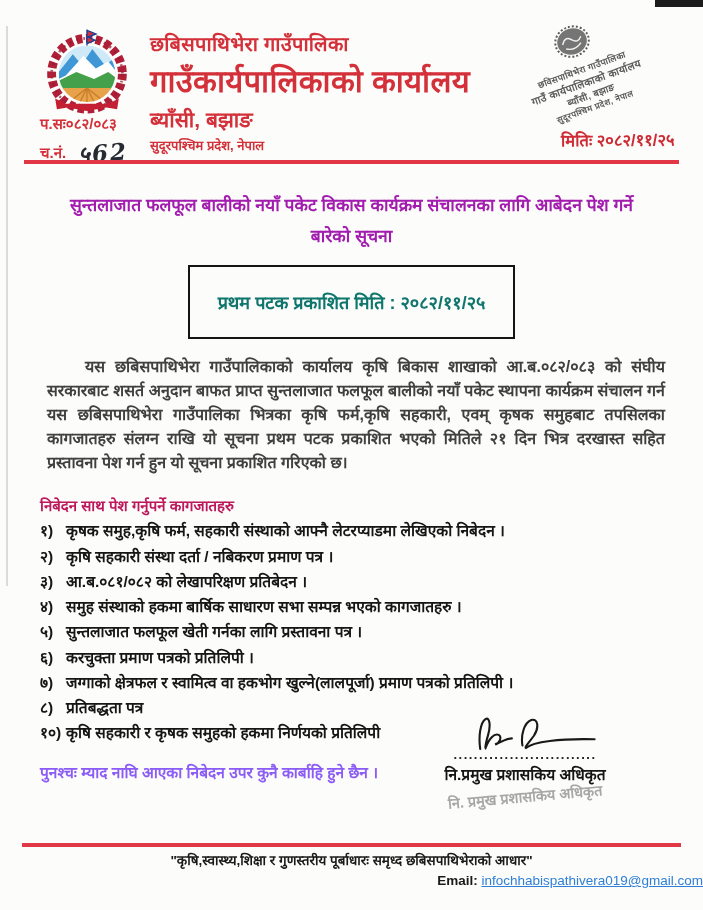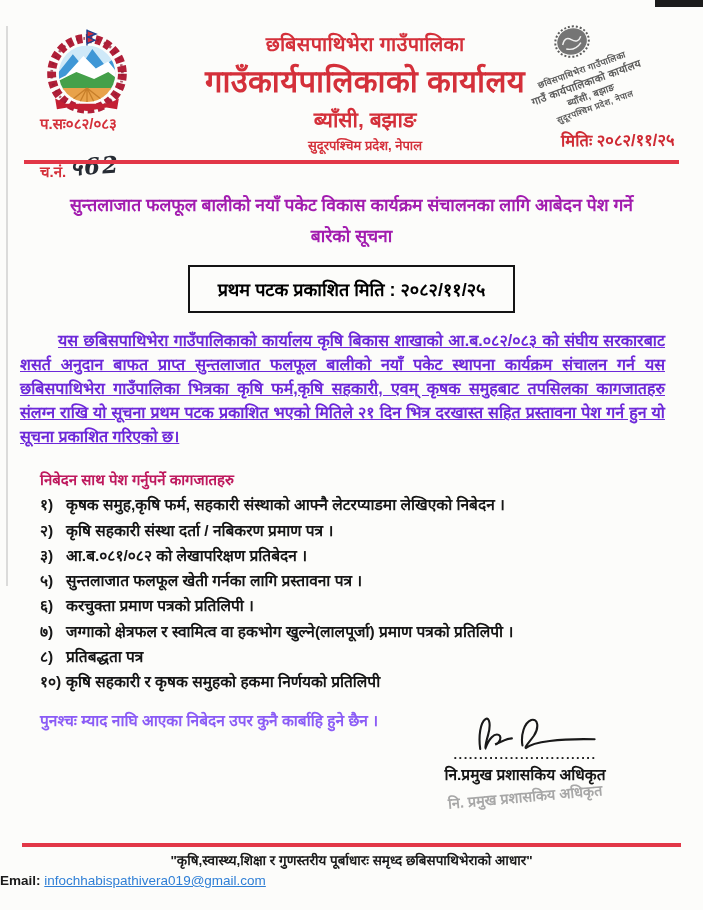--- a/index.html
+++ b/index.html
@@ -9,27 +9,27 @@
     font-family:"Liberation Sans","DejaVu Sans",sans-serif;
     color:#1d1d1d;
   }
   
   .scan-topright{position:absolute;top:0;right:0;width:48px;height:7px;background:#1c1c1c;}
   .scan-edge-left{position:absolute;top:26px;left:6px;width:2px;height:560px;background:#c9c9c9;opacity:.65;}
 
   
   header{position:absolute;top:0;left:0;width:100%;height:166px;}
   .logo{position:absolute;left:42px;top:26px;width:90px;height:92px;}
-  .head-center{position:absolute;left:150px;top:30px;width:430px;text-align:center;}
+  .head-center{position:absolute;left:150px;top:30px;width:430px;text-align:left;}
   .hl1{font-size:20px;font-weight:bold;color:#d4303a;letter-spacing:.3px;}
   .hl2{font-size:31px;font-weight:bold;color:#d4303a;margin-top:2px;letter-spacing:.3px;}
   .hl3{font-size:21px;font-weight:bold;color:#d4303a;margin-top:4px;}
   .hl4{font-size:13px;font-weight:bold;color:#d4303a;margin-top:3px;}
   .refs{position:absolute;left:40px;top:113px;font-weight:bold;color:#d4303a;font-size:15px;line-height:1.5;}
-  .serial-row{display:flex;align-items:flex-end;gap:4px;margin-top:13px;}
+  .serial-row{display:flex;align-items:center;gap:12px;}
   .serial-hand{
     font-family:"DejaVu Serif","Liberation Serif",serif;
     font-style:italic;font-weight:bold;color:#262b33;font-size:23px;
     transform:rotate(-4deg);letter-spacing:2px;
   }
   .date-stamp{
     position:absolute;right:28px;top:128px;
     color:#cf2b34;font-weight:bold;font-size:16.5px;transform:rotate(-.5deg);
   }
   
@@ -48,28 +48,27 @@
   .rule{position:absolute;left:24px;right:24px;top:160px;height:4px;background:#e23747;}
 
   
   main{position:absolute;top:168px;left:0;width:703px;padding:0;}
   .subject{
     margin:22px 52px 0 52px;text-align:center;
     font-size:17.5px;font-weight:bold;line-height:1.75;color:#a21caf;
   }
   .box-wrap{text-align:center;margin-top:14px;}
   .pub-box{
-    display:inline-block;border:2.5px solid #141414;padding:10px 28px;
-    font-size:18px;font-weight:bold;color:#000000;
+    display:inline-block;border:2.5px solid #141414;padding:23px 28px;
+    font-size:18px;font-weight:bold;color:#0f766e;
   }
   .body-par{
-    margin:16px 38px 0 20px;text-align:justify;
-    font-size:16px;line-height:1.5;font-weight:600;color:#6d28d9;
+    margin:16px 38px 0 47px;text-align:justify;
+    font-size:16px;line-height:1.5;font-weight:600;color:#404040;
     text-indent:38px;
-    text-decoration:underline;
   }
   .docs-heading{
     margin:20px 0 4px 40px;font-size:15px;font-weight:800;color:#be185d;
   }
   .doc-list{margin:0 30px 16px 40px;}
   .doc-item{font-size:15.5px;font-weight:600;line-height:1.5;margin:2px 0;color:#161616;}
   .doc-item .num{display:inline-block;min-width:26px;}
   .postscript{margin:3px 30px 0 40px;font-size:15.5px;font-weight:600;color:#8b5cf6;}
 
   
@@ -80,21 +79,21 @@
   .sig-title{font-size:15.5px;font-weight:bold;margin-top:4px;color:#151515;}
   .sig-stamp-text{
     font-size:14.5px;font-weight:bold;color:#a7a7a7;
     transform:rotate(-5deg);margin-top:1px;white-space:nowrap;
   }
 
   
   .footer-rule{position:absolute;left:22px;right:22px;top:843px;height:3.5px;background:#e23747;}
   .motto{position:absolute;top:851px;left:0;width:100%;text-align:center;
     font-size:13.5px;font-weight:bold;color:#1a1a1a;}
-  .email-row{position:absolute;top:873px;left:0;width:100%;text-align:left;font-size:13.5px;color:#1a1a1a;}
+  .email-row{position:absolute;top:873px;left:0;width:100%;text-align:right;font-size:13.5px;color:#1a1a1a;}
   .email-row .lbl{font-weight:bold;}
   .email-link{color:#2f7fd6;text-decoration:underline;cursor:pointer;}
 </style>
 </head>
 <body>
 
 <div class="page">
 
   <div class="scan-topright"></div>
   <div class="scan-edge-left"></div>
@@ -166,20 +165,21 @@
     </div>
 
     <div class="body-par">यस छबिसपाथिभेरा गाउँपालिकाको कार्यालय कृषि बिकास शाखाको आ.ब.०८२/०८३ को संघीय सरकारबाट शसर्त अनुदान बाफत प्राप्त सुन्तलाजात फलफूल बालीको नयाँ पकेट स्थापना कार्यक्रम संचालन गर्न यस छबिसपाथिभेरा गाउँपालिका भित्रका कृषि फर्म,कृषि सहकारी, एवम् कृषक समुहबाट तपसिलका कागजातहरु संलग्न राखि यो सूचना प्रथम पटक प्रकाशित भएको मितिले २१ दिन भित्र दरखास्त सहित प्रस्तावना पेश गर्न हुन यो सूचना प्रकाशित गरिएको छ।</div>
 
     <div class="docs-heading">निबेदन साथ पेश गर्नुपर्ने कागजातहरु</div>
 
     <div class="doc-list">
       <div class="doc-item"><span class="num">१)</span><span>कृषक समुह,कृषि फर्म, सहकारी संस्थाको आफ्नै लेटरप्याडमा लेखिएको निबेदन ।</span></div>
       <div class="doc-item"><span class="num">२)</span><span>कृषि सहकारी संस्था दर्ता / नबिकरण प्रमाण पत्र ।</span></div>
       <div class="doc-item"><span class="num">३)</span><span>आ.ब.०८१/०८२ को लेखापरिक्षण प्रतिबेदन ।</span></div>
+      <div class="doc-item"><span class="num">४)</span><span>समुह संस्थाको हकमा बार्षिक साधारण सभा सम्पन्न भएको कागजातहरु ।</span></div>
       <div class="doc-item"><span class="num">५)</span><span>सुन्तलाजात फलफूल खेती गर्नका लागि प्रस्तावना पत्र ।</span></div>
       <div class="doc-item"><span class="num">६)</span><span>करचुक्ता प्रमाण पत्रको प्रतिलिपी ।</span></div>
       <div class="doc-item"><span class="num">७)</span><span>जग्गाको क्षेत्रफल र स्वामित्व वा हकभोग खुल्ने(लालपूर्जा) प्रमाण पत्रको प्रतिलिपी ।</span></div>
       <div class="doc-item"><span class="num">८)</span><span>प्रतिबद्धता पत्र</span></div>
       <div class="doc-item"><span class="num">१०)</span><span>कृषि सहकारी र कृषक समुहको हकमा निर्णयको प्रतिलिपी</span></div>
     </div>
 
     <div class="postscript">पुनश्चः म्याद नाघि आएका निबेदन उपर कुनै कार्बाहि हुने छैन ।</div>
   </main>
 

